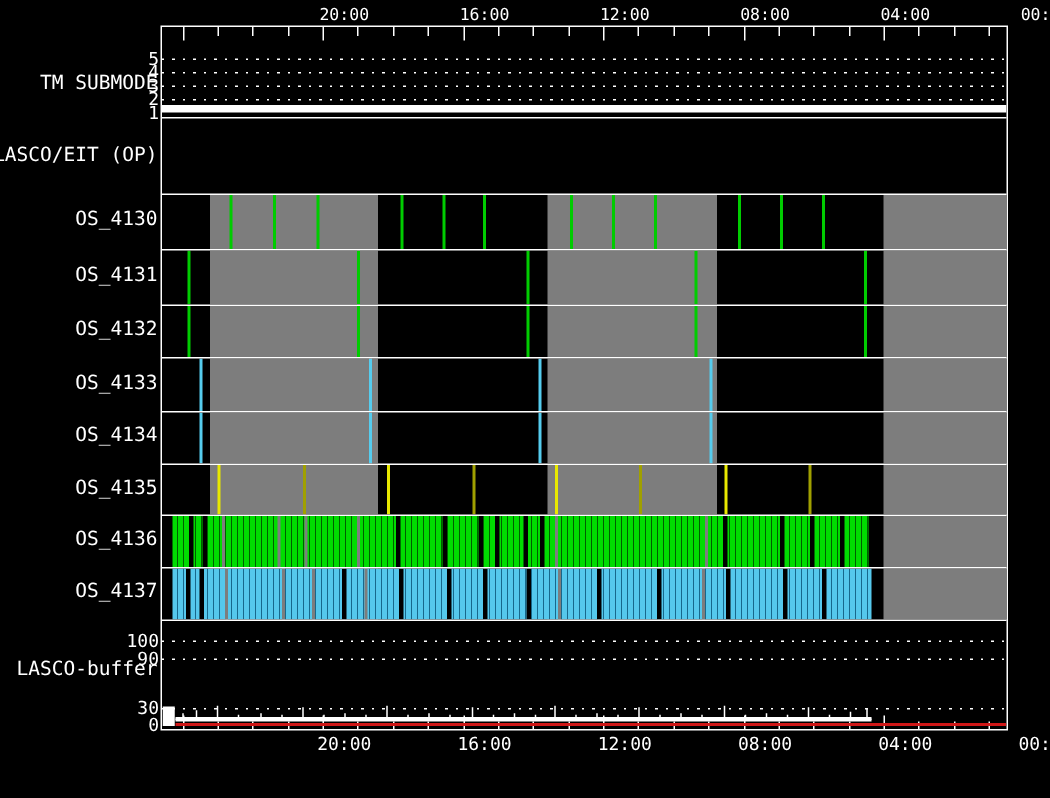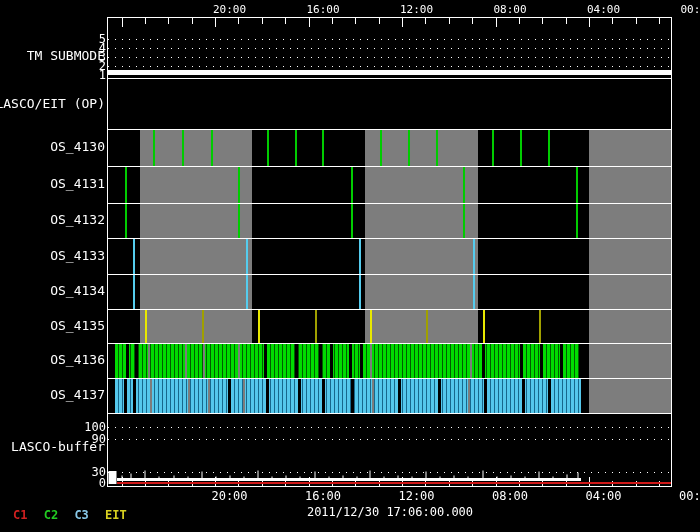--- a/index.html
+++ b/index.html
@@ -260,21 +260,14 @@
   <div class="ytick" style="right:594px;top:466px">30</div>
   <div class="ytick" style="right:594px;top:477px">0</div>
 
   <div class="axlab bot" style="left:207.5px;top:490px">20:00</div>
   <div class="axlab bot" style="left:301px;top:490px">16:00</div>
   <div class="axlab bot" style="left:394.5px;top:490px">12:00</div>
   <div class="axlab bot" style="left:488px;top:490px">08:00</div>
   <div class="axlab bot" style="left:581.5px;top:490px">04:00</div>
   <div class="axlab bot" style="left:675px;top:490px">00:00</div>
 
-  <div class="date">2011/12/30 17:06:00.000</div>
-
-  <div class="legend">
-    <span style="color: rgb(208, 32, 32);">C1</span>
-    <span style="color: rgb(34, 204, 34);">C2</span>
-    <span style="color: rgb(136, 200, 232);">C3</span>
-    <span style="color: rgb(216, 208, 32);">EIT</span>
-  </div>
+
 </div>
 
 </body></html>

